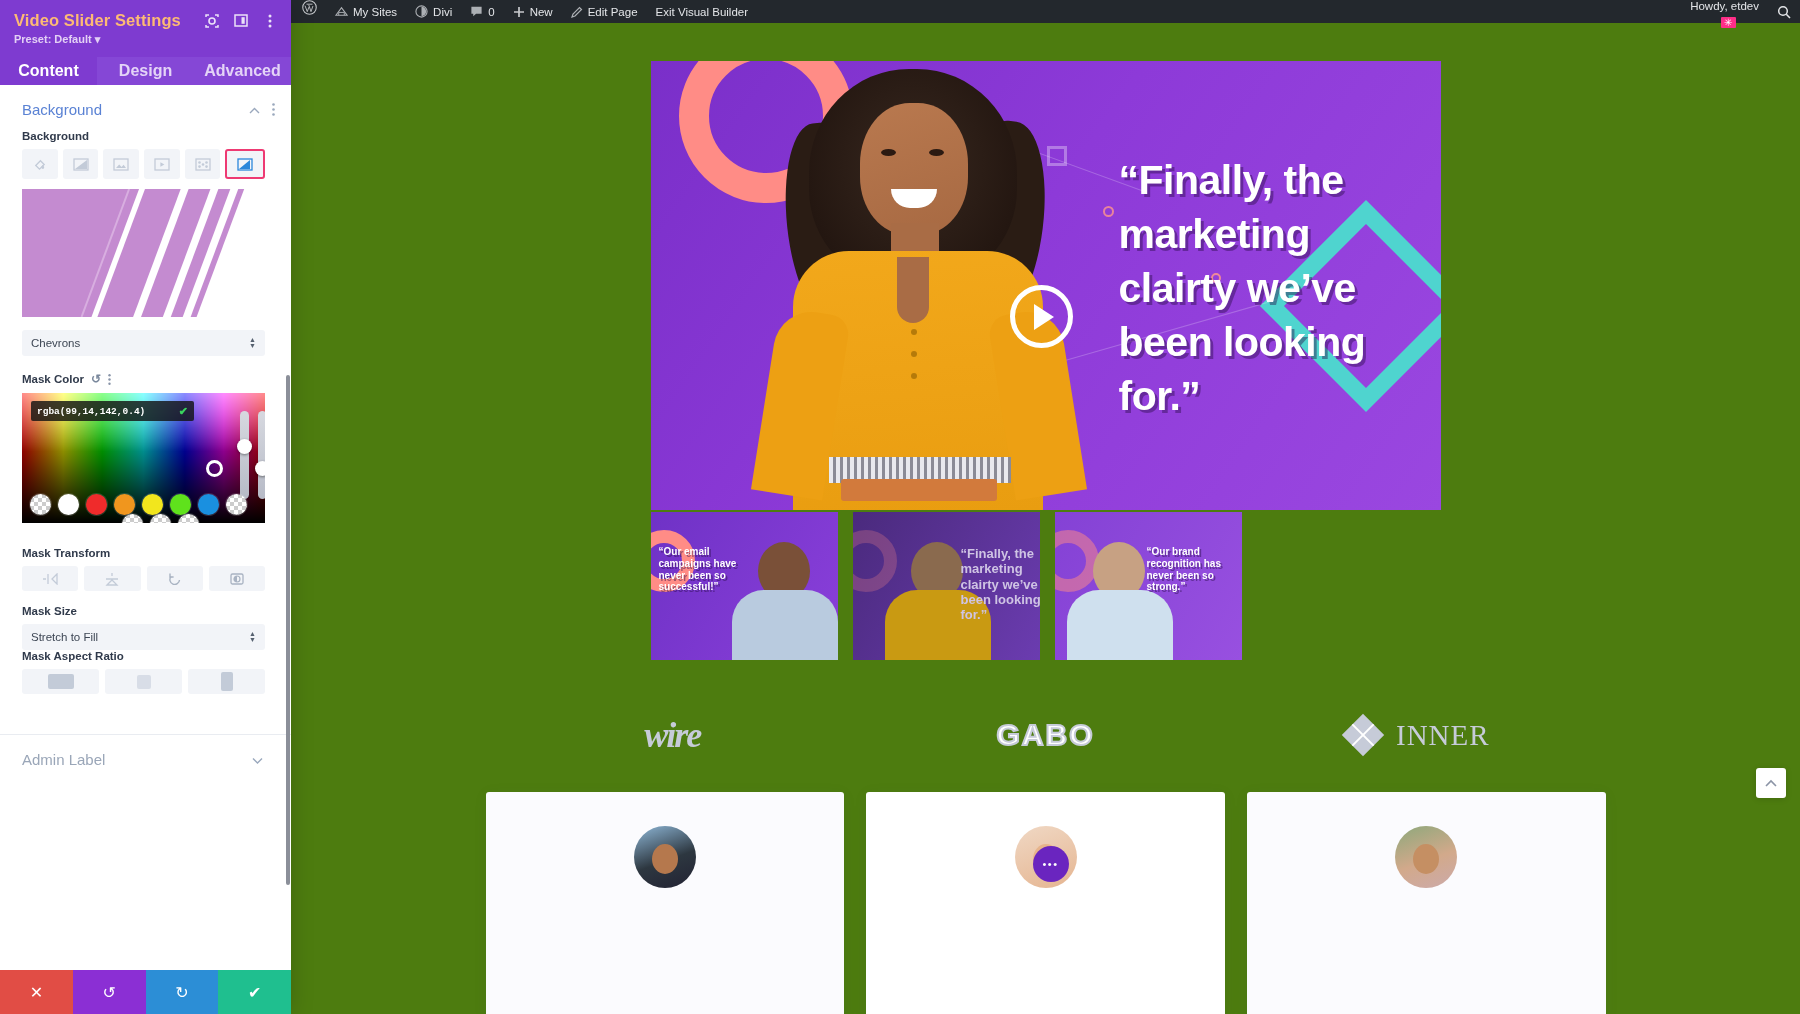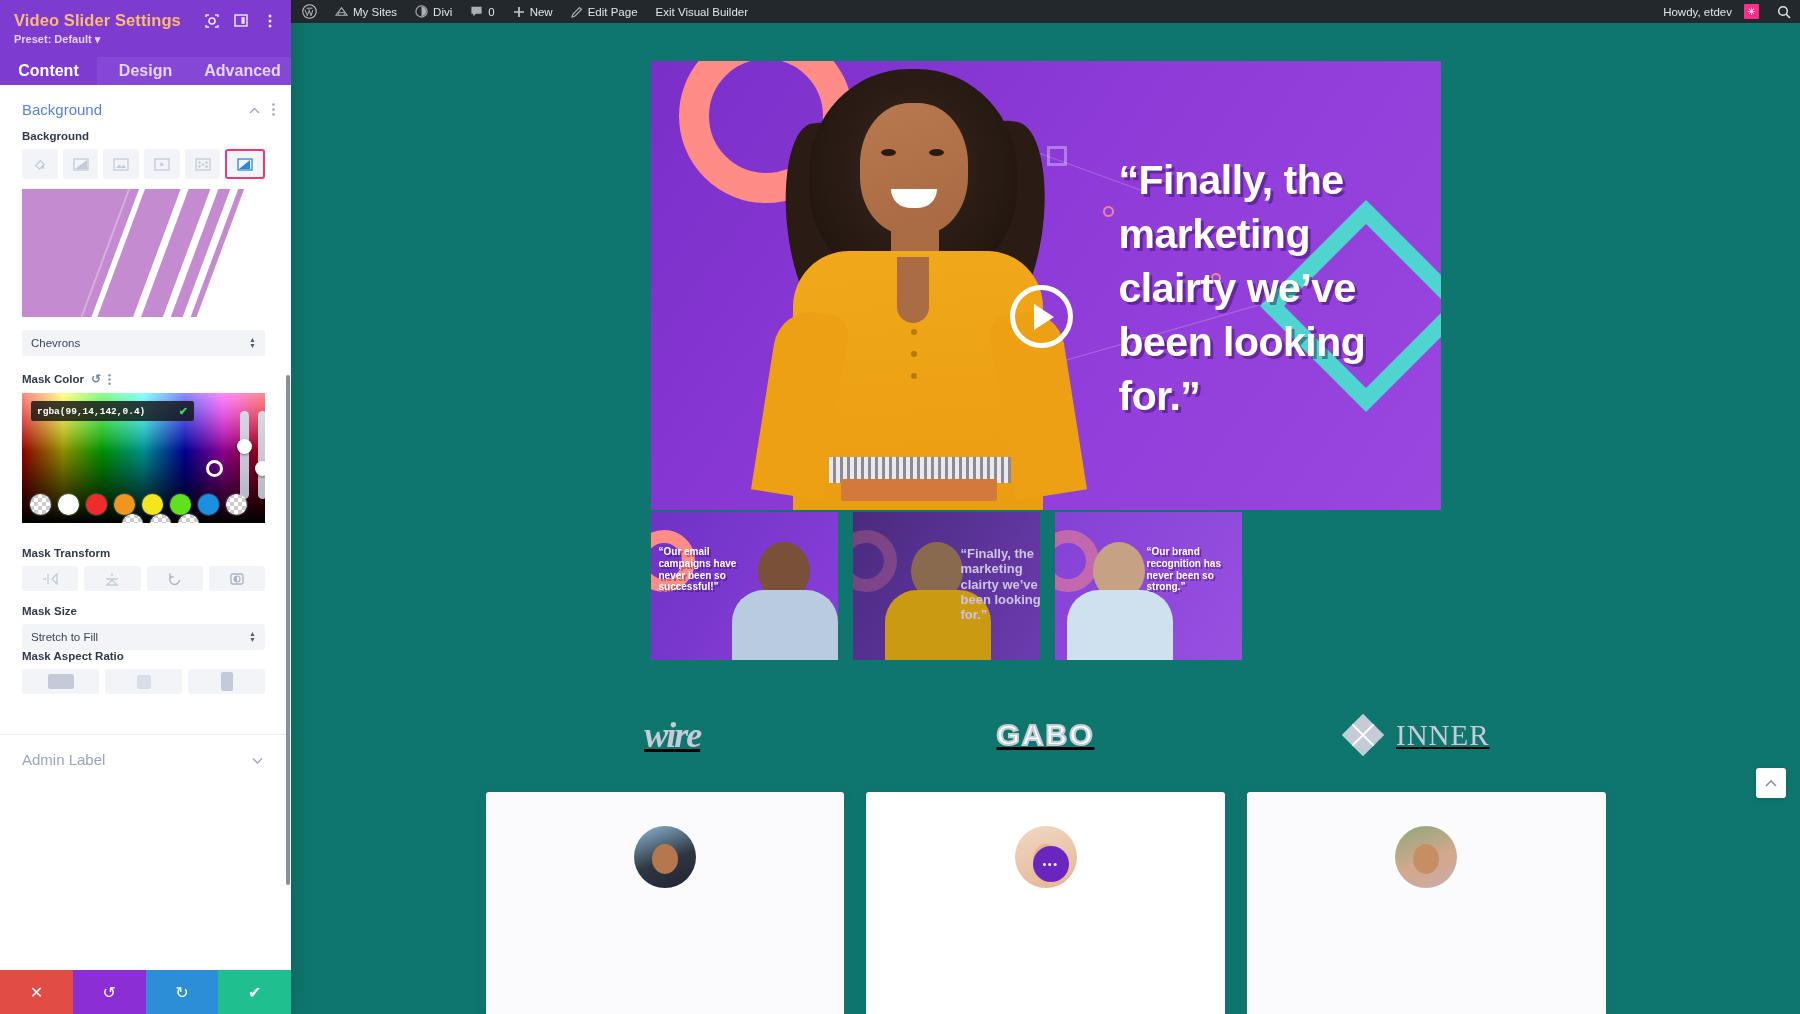--- a/index.html
+++ b/index.html
@@ -205,33 +205,33 @@
   #wp-adminbar {
     position: absolute; left: 291px; top: 0; right: 0; height: 23px;
     background: #23282d; display: flex; align-items: center;
     color: #e3e5e8; font-size: 11.5px;
     z-index: 30;
   }
   .ab-item {
     display: flex; align-items: center; gap: 5px;
     padding: 0 9px; height: 23px; cursor: pointer; white-space: nowrap;
   }
-  .ab-item:first-child { padding-left: 11px; }
+  .ab-item:first-child { padding-left: 11px; flex-direction: column; }
   .ab-ico { opacity: .85; display: flex; align-items: center; }
   .ab-right { margin-left: auto; display: flex; align-items: center; }
   .ab-avatar {
     width: 15px; height: 15px; background: #ff2e88; border-radius: 1px;
     display: flex; align-items: center; justify-content: center;
     color: #fff; font-size: 10px; margin-left: 7px;
   }
 
   
   #page-content {
     position: absolute; left: 291px; top: 23px; right: 0; bottom: 0;
-    background: #0f766e; overflow: hidden; text-decoration: underline;
+    background: #4d7c0f; overflow: hidden;
   }
 
   .hero-wrap { position: relative; margin: 38px auto 0 auto; width: 790px; }
 
   .hero-video {
     position: relative; width: 790px; height: 449px;
     background: linear-gradient(125deg,#7a2fc9 0%,#8d3ad8 45%,#9a47e0 100%);
     overflow: hidden;
   }
   .hero-circle {

